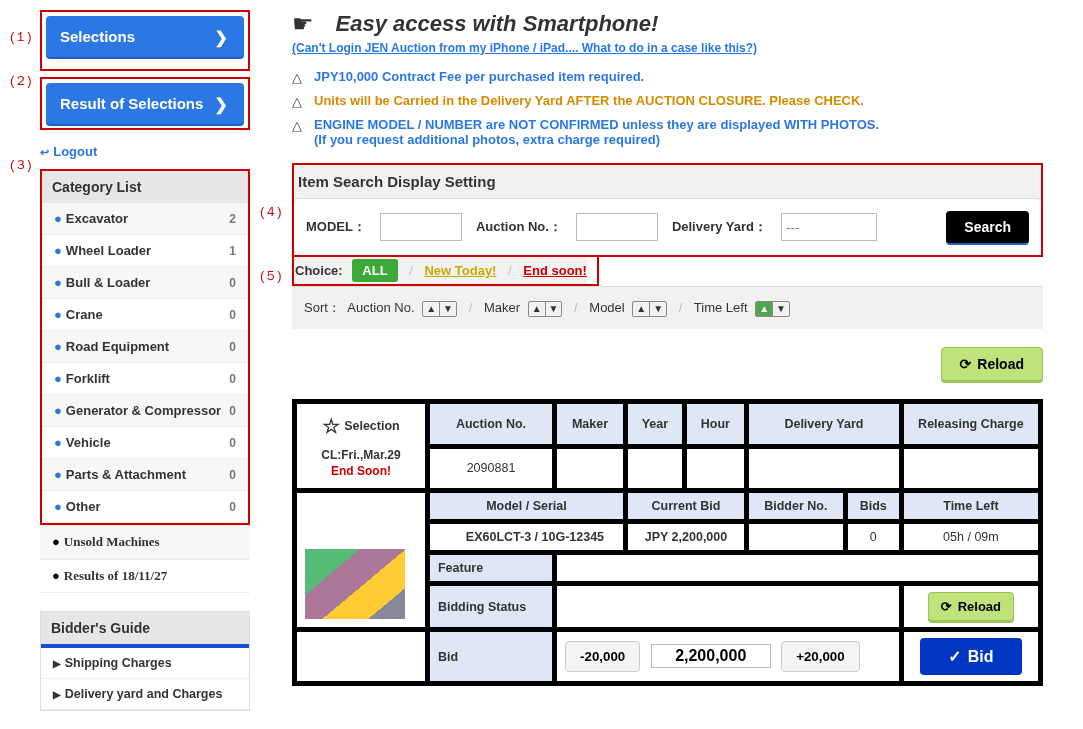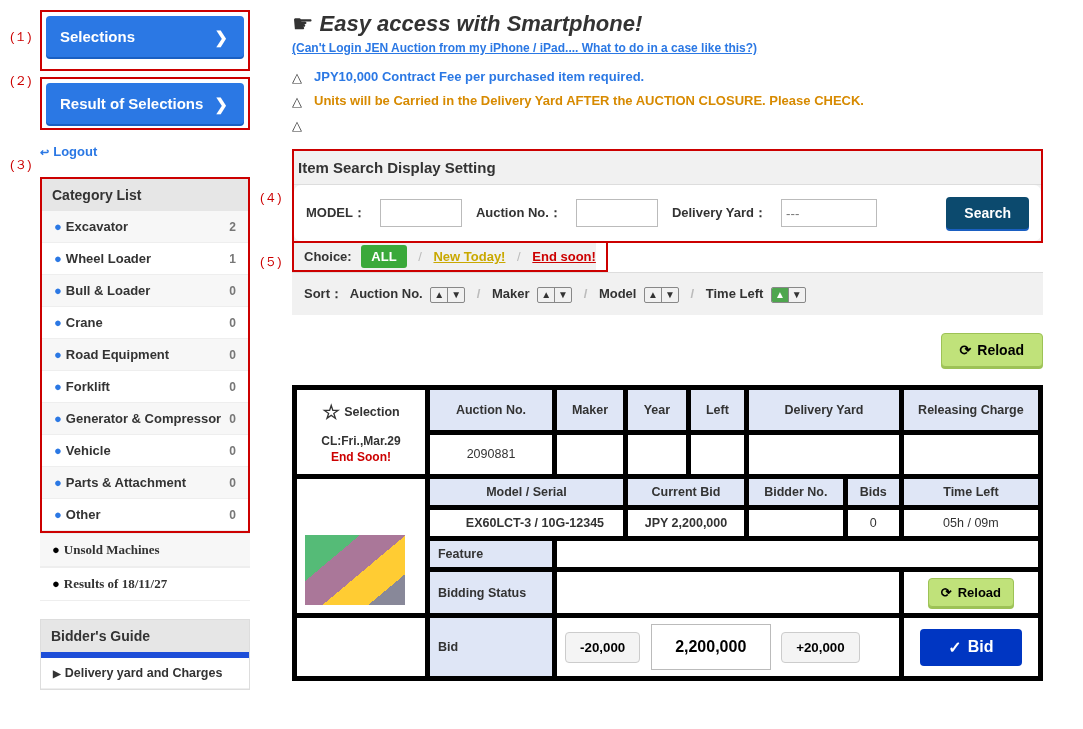--- a/index.html
+++ b/index.html
@@ -11,83 +11,83 @@
 .red-annot { color: #c00; font-size: 13px; position: absolute; }
 
 .big-btn { background: #2b78e4; color: #fff; font-weight: 600; font-size: 15px; padding: 12px 14px; border-radius: 4px; position: relative; display: block; margin-bottom: 10px; box-shadow: 0 2px 0 #1a5fc2; cursor: pointer; }
 .big-btn .chev { position: absolute; right: 16px; top: 50%; transform: translateY(-50%); font-size: 16px; }
 .red-box { border: 2px solid #c00; padding: 4px 4px 2px 4px; margin-bottom: 6px; }
 
 .logout { color: #2b78e4; font-weight: 600; display: inline-block; margin: 8px 0 10px 0; cursor: pointer; }
 .logout .ic { margin-right: 4px; font-size: 11px; }
 
 .panel-hdr { background: #e6e6e6; padding: 8px 10px; font-weight: 600; font-size: 14px; }
-.cat-list { border: 2px solid #c00; margin-top: 8px; }
+.cat-list { border: 2px solid #c00; }
 .cat-row { display: flex; justify-content: space-between; align-items: center; padding: 8px 12px; border-bottom: 1px solid #eee; font-weight: 600; font-size: 13px; cursor: pointer; }
 .cat-row:nth-child(odd){ background:#f7f7f7;}
 .cat-row .nm .bullet { color: #2b78e4; margin-right: 4px; }
 .cat-row .nm .bullet.black { color: #000; }
 .cat-row .count { color: #777; font-size: 12px; font-weight: 600; }
 .nonred{ border-top:0;font-family:Liberation Serif, serif; }
 .nonred .cat-row{ border-top:1px solid #eee;}
 
 .guide-panel { border: 1px solid #ddd; margin-top: 18px; }
-.guide-panel .panel-hdr { border-bottom: 6px solid #1d4ed8; }
+.guide-panel .panel-hdr { border-bottom: 4px solid #1d4ed8; }
 .guide-row { padding: 8px 12px; font-weight: 600; font-size: 12.5px; border-bottom: 1px solid #eee; cursor: pointer; }
 .guide-row .tri { margin-right: 4px; font-size: 10px; }
 
 .smartphone-hdr { display: flex; align-items: center; gap: 6px; margin-bottom: 2px; }
 .smartphone-hdr .finger { font-size: 24px; }
-.smartphone-hdr .txt { font-size: 22px; font-weight: 900; font-family: Arial Black, Arial; font-style: italic; }
+.smartphone-hdr .txt { font-size: 22px; font-weight: 900; font-family: Arial Black, Arial; font-style: italic; margin-left: 16px; }
 .login-help { color: #2b78e4; text-decoration: underline; font-weight: 600; font-size: 12px; cursor: pointer; display:inline-block; margin-bottom:14px;}
 
 .notice-row { display: flex; gap: 12px; margin-bottom: 8px; }
 .notice-row .tri-ic { font-size: 13px; margin-top: 1px; }
 .notice-row .body { font-weight: 600; font-size: 13px; }
 .notice-blue { color: #2b78e4; }
 .notice-orange { color: #d78a00; text-align: right; }
 
 .search-box { border: 2px solid #c00; background: #f1f1f1; margin-top: 16px; }
 .search-hdr { padding: 8px 4px; font-weight: 700; font-size: 15px; border-bottom:1px solid #ddd; }
 .search-body { padding: 12px; display: flex; align-items: center; gap: 14px; flex-wrap: wrap; background:#fff; border-top:0;border-radius:7px;}
 .field-lbl { font-weight: 700; font-size: 13px; }
 .txt-in { width: 82px; height: 28px; border: 1px solid #bbb; padding: 2px 4px; }
 .txt-in.wide{ width:96px;}
-.search-btn { background: #0c4a6e; color: #fff; border: none; border-radius: 4px; padding: 8px 18px; font-weight: 600; font-size: 14px; cursor: pointer; box-shadow:0 2px 0 #1a5fc2; }
+.search-btn { background: #000000; color: #fff; border: none; border-radius: 4px; padding: 8px 18px; font-weight: 600; font-size: 14px; cursor: pointer; box-shadow:0 2px 0 #1a5fc2; }
 
 .choice-row { padding: 10px 12px; background:#f1f1f1;}
 .choice-lbl { font-weight: 700; margin-right: 6px; }
 .pill-all { background: #3aa93a; color: #fff; padding: 4px 10px; border-radius: 3px; font-weight: 600; display:inline-block;}
 .link-yellow { color: #c9a800; text-decoration: underline; font-weight: 700; cursor:pointer;}
 .link-red { color: #c00; text-decoration: underline; font-weight: 700; cursor:pointer;}
 .sep { color: #bbb; margin: 0 8px; }
 .choice-box { border:2px solid #c00; display:inline-block; padding-right:10px; border-top:0;}
-.choice-box-inner{ padding: 2px 0 2px 10px;}
-
-.sort-row { padding: 12px; font-weight: 700; font-size: 13px; border-top:1px solid #ddd;}
+.choice-box-inner{ padding: 2px 0 2px 1px;}
+
+.sort-row { padding: 12px; font-weight: 400; font-size: 13px; border-top:1px solid #ddd;}
 .sort-ctl { display:inline-flex; align-items:center; border:1px solid #888; border-radius:2px; overflow:hidden; vertical-align:middle; font-size:10px; margin-left:4px;}
 .sort-ctl span{ padding:1px 3px; cursor:pointer; line-height:1.2;}
 .sort-ctl .up{ border-right:1px solid #888;}
 .sort-ctl.green .up { background:#4ea64e; color:#fff;}
 .sort-ctl.green .dn { }
 
 .reload-btn { background: #c0e27a; border:1px solid #9dc256; border-radius:4px; padding:8px 18px; font-weight:700; font-size:14px; cursor:pointer; display:inline-flex; align-items:center; gap:6px; box-shadow:0 2px 0 #9dc256;}
 .reload-area{ text-align:right; margin:18px 0; }
 
 .item-tbl { width:100%; border-collapse: collapse; border:1px solid #aac;}
 .item-tbl th, .item-tbl td { border:5px solid #000000; padding:6px 8px; text-align:center; font-size:12.5px; }
 .item-tbl th { background:#dfe6f6; font-weight:600;}
 .item-tbl .left{ text-align:left;}
 .sel-cell{ vertical-align:top; padding:10px 8px !important;}
 .star-ic { font-size:20px; vertical-align:-3px; margin-right:4px;}
 .cl-line{ margin-top:10px; font-weight:600; font-size:12px;}
 .end-soon{ color:#c00; font-weight:600; font-size:12px; margin-top:2px;}
 .thumb{ width:100px; height:70px; background:linear-gradient(140deg,#5b7 0%,#5b7 30%,#a79 30%,#a79 55%,#fc3 55%,#fc3 80%,#889 80%);}
 
-.bid-input{ width:120px; height:46px; text-align:center; font-weight:700; font-size:16px; border:1px solid #bbb;}
+.bid-input{ width:120px; height:24px; text-align:center; font-weight:700; font-size:16px; border:1px solid #bbb;}
 .step-btn{ background:#f4f4f4; border:1px solid #ccc; border-radius:4px; padding:7px 14px; font-weight:700; cursor:pointer;}
 .bid-btn{ background:#0036c2; color:#fff; border:none; border-radius:4px; padding:9px 28px; font-weight:700; font-size:16px; cursor:pointer; display:inline-flex; align-items:center; gap:6px;}
 .right-main-area{ position:relative;}
 .left-col-inner{ position:relative;}
 </style>
 </head>
 <body>
 
 <div class="wrapper">
   <div class="left-col">
@@ -162,20 +162,21 @@
           <div class="cat-row">
             <span class="nm"><span class="bullet black">●</span>Unsold Machines</span>
           </div>
           <div class="cat-row">
             <span class="nm"><span class="bullet black">●</span>Results of 18/11/27</span>
           </div>
         </div>
 
       <div class="guide-panel">
         <div class="panel-hdr">Bidder's Guide</div>
+        <div class="guide-row"><span class="tri">▶</span><span>Shipping Charges</span></div>
         <div class="guide-row"><span class="tri">▶</span><span>Delivery yard and Charges</span></div>
       </div>
     </div>
   </div>
 
   <div class="right-col right-main-area">
     <div class="smartphone-hdr">
       <span class="finger">☛</span>
       <span class="txt">Easy access with Smartphone!</span>
     </div>
@@ -185,20 +186,21 @@
         <div class="notice-row">
           <span class="tri-ic">△</span>
           <div class="body notice-blue">JPY10,000 Contract Fee per purchased item required.</div>
         </div>
         <div class="notice-row">
           <span class="tri-ic">△</span>
           <div class="body notice-orange">Units will be Carried in the Delivery Yard AFTER the AUCTION CLOSURE. Please CHECK.</div>
         </div>
         <div class="notice-row">
           <span class="tri-ic">△</span>
+          <div class="body notice-blue">ENGINE MODEL / NUMBER are NOT CONFIRMED unless they are displayed WITH PHOTOS.<br>(If you request additional photos, extra charge required)</div>
         </div>
       </div>
 
     <div style="position:relative;">
       <span class="red-annot" style="left:-32px; top:40px;">(４)</span>
       <span class="red-annot" style="left:-32px; top:104px;">(５)</span>
 
       <div class="search-box">
         <div class="search-hdr">Item Search Display Setting</div>
         <div class="search-body">
@@ -263,21 +265,21 @@
       <tbody>
           <tr>
         <th rowspan="2" class="sel-cell" style="background:#fff;">
           <div><span class="star-ic">☆</span><span style="font-weight:700;">Selection</span></div>
           <div class="cl-line">CL:Fri.,Mar.29</div>
           <div class="end-soon">End Soon!</div>
         </th>
         <th>Auction No.</th>
         <th>Maker</th>
         <th>Year</th>
-        <th>Left</th>
+        <th>Hour</th>
         <th colspan="2">Delivery Yard</th>
         <th>Releasing Charge</th>
       </tr>
       <tr>
         <td>2090881</td>
         <td></td>
             <td></td>
             <td></td>
             <td colspan="2"></td>
             <td></td>

